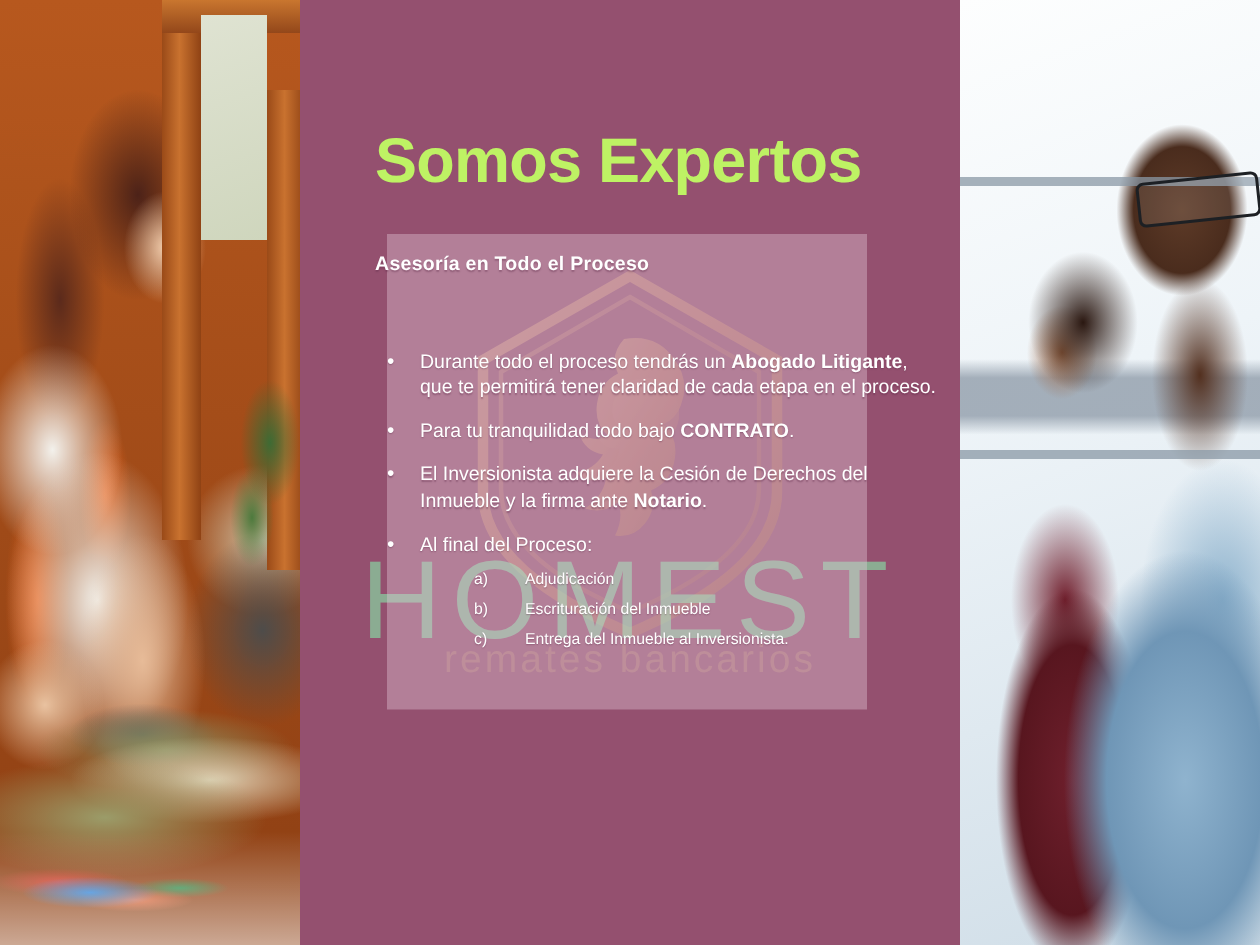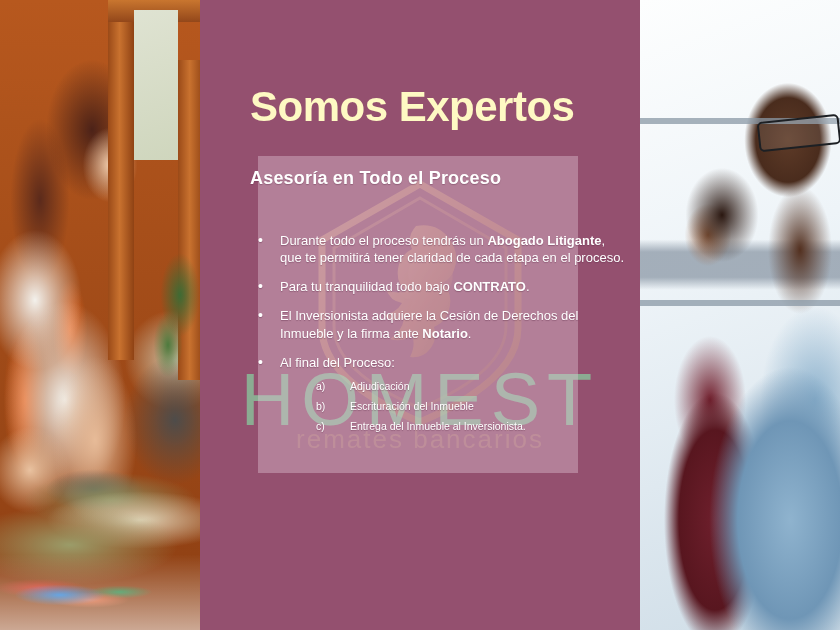--- a/index.html
+++ b/index.html
@@ -188,21 +188,21 @@
     opacity: 0.45;
   }
 
   
   .title {
     position: absolute;
     left: 50px;
     top: 85px;
     width: 380px;
     z-index: 8;
-    color: #fef9c3;
+    color: #bef264;
     font-family: "Liberation Sans", sans-serif;
     font-weight: 700;
     font-size: 42px;
     line-height: 1.05;
     letter-spacing: -0.5px;
   }
 
   
   .content-box {
     position: absolute;
@@ -226,21 +226,21 @@
   .content > * { pointer-events: auto; }
 
   .subtitle {
     position: absolute;
     left: 50px;
     top: 168px;
     width: 360px;
     color: #ffffff;
     font-family: "Liberation Sans", sans-serif;
     font-weight: 700;
-    font-size: 18px;
+    font-size: 13px;
     letter-spacing: 0.2px;
     text-shadow: 0 1px 1px rgba(90,40,70,0.35);
   }
 
   .bullets {
     position: absolute;
     left: 44px;
     top: 222px;
     width: 372px;
     margin: 10px;

